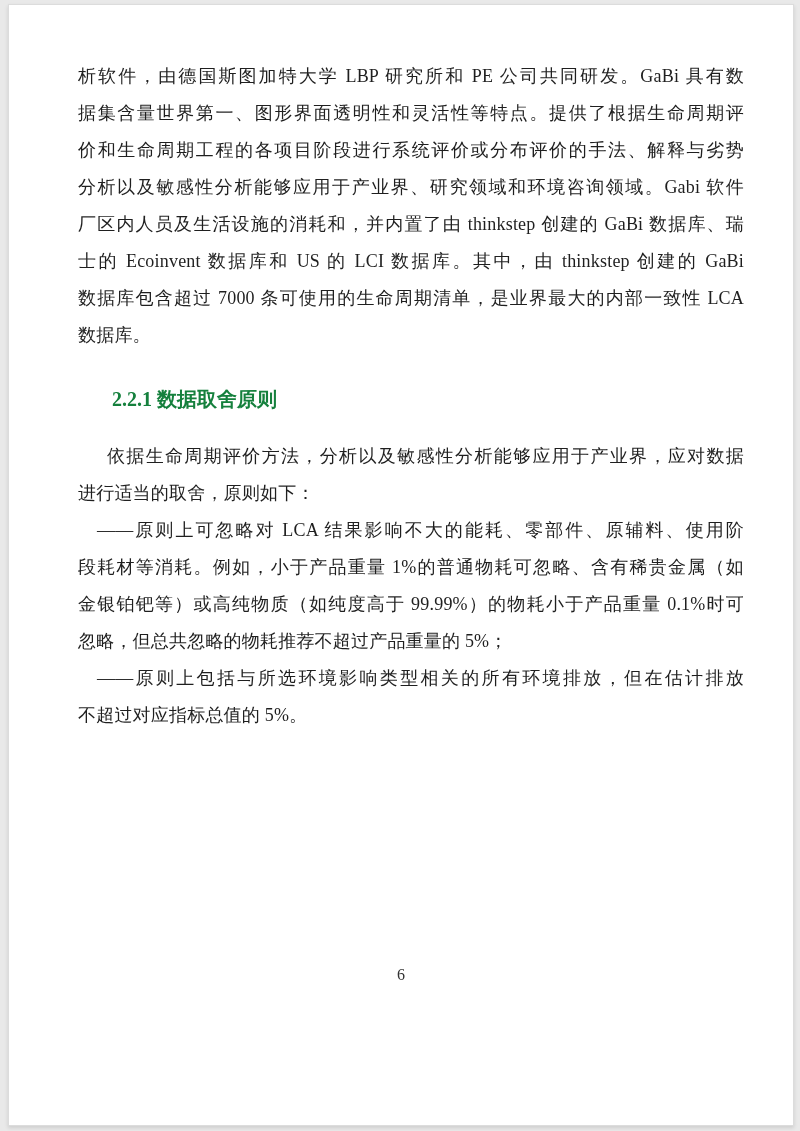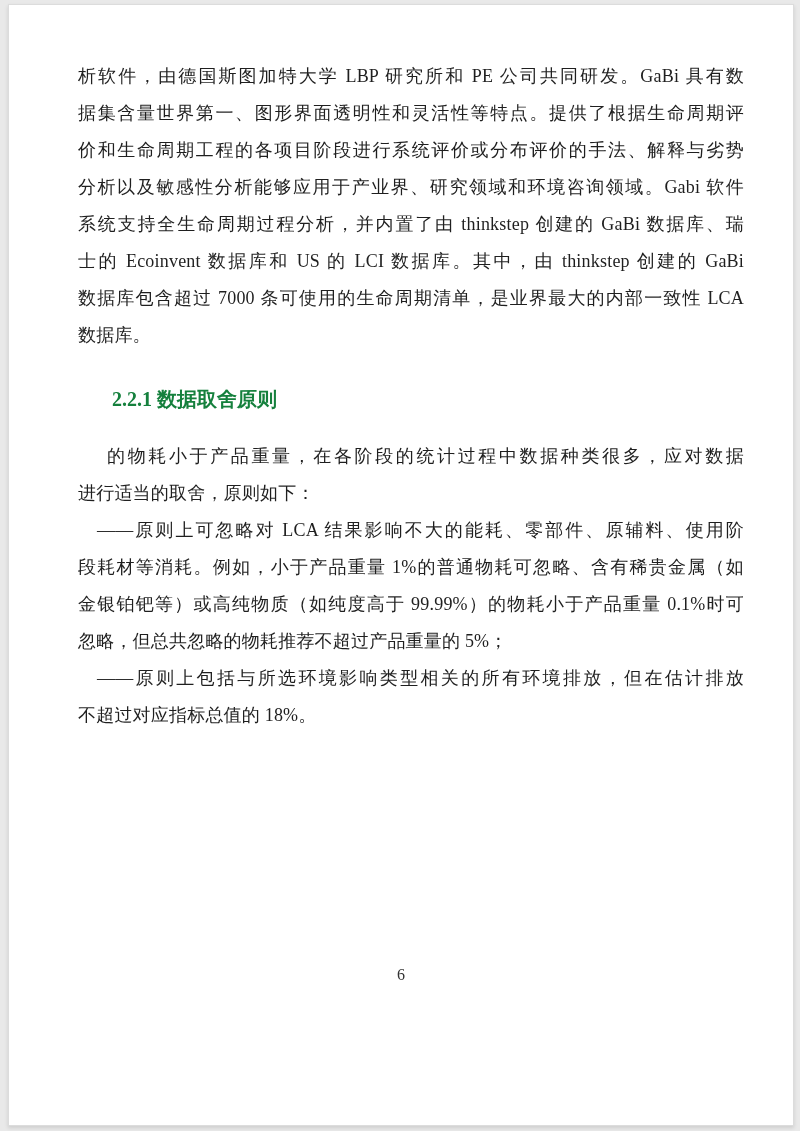--- a/index.html
+++ b/index.html
@@ -72,38 +72,38 @@
 <body>
 
 <div class="stage">
   <div class="page">
     <div class="content" id="doc-content">
         <div class="para">
           <div class="line fill">析软件，由德国斯图加特大学 LBP 研究所和 PE 公司共同研发。GaBi 具有数</div>
           <div class="line fill">据集含量世界第一、图形界面透明性和灵活性等特点。提供了根据生命周期评</div>
           <div class="line fill">价和生命周期工程的各项目阶段进行系统评价或分布评价的手法、解释与劣势</div>
           <div class="line fill">分析以及敏感性分析能够应用于产业界、研究领域和环境咨询领域。Gabi 软件</div>
-          <div class="line fill">系统支持全生命周期过程分析，并内置了由 thinkstep 创建的 GaBi 数据库、瑞</div>
+          <div class="line fill">厂区内人员及生活设施的消耗和，并内置了由 thinkstep 创建的 GaBi 数据库、瑞</div>
           <div class="line fill">士的 Ecoinvent 数据库和 US 的 LCI 数据库。其中，由 thinkstep 创建的 GaBi</div>
           <div class="line fill">数据库包含超过 7000 条可使用的生命周期清单，是业界最大的内部一致性 LCA</div>
           <div class="line">数据库。</div>
         </div>
         <div class="heading2">2.2.1 数据取舍原则</div>
         <div class="para">
-          <div class="line fill" style="padding-left: 29px;">的物耗小于产品重量，在各阶段的统计过程中数据种类很多，应对数据</div>
+          <div class="line fill" style="padding-left: 29px;">依据生命周期评价方法，分析以及敏感性分析能够应用于产业界，应对数据</div>
           <div class="line">进行适当的取舍，原则如下：</div>
         </div>
         <div class="para">
           <div class="line fill" style="padding-left: 19px;">——原则上可忽略对 LCA 结果影响不大的能耗、零部件、原辅料、使用阶</div>
           <div class="line fill">段耗材等消耗。例如，小于产品重量 1%的普通物耗可忽略、含有稀贵金属（如</div>
           <div class="line fill">金银铂钯等）或高纯物质（如纯度高于 99.99%）的物耗小于产品重量 0.1%时可</div>
           <div class="line">忽略，但总共忽略的物耗推荐不超过产品重量的 5%；</div>
         </div>
         <div class="para">
           <div class="line fill" style="padding-left: 19px;">——原则上包括与所选环境影响类型相关的所有环境排放，但在估计排放</div>
-          <div class="line">不超过对应指标总值的 18%。</div>
+          <div class="line">不超过对应指标总值的 5%。</div>
         </div>
       </div>
     <div class="footer">
       <span class="pagenum">6</span>
     </div>
   </div>
 </div>
 
 </body></html>

